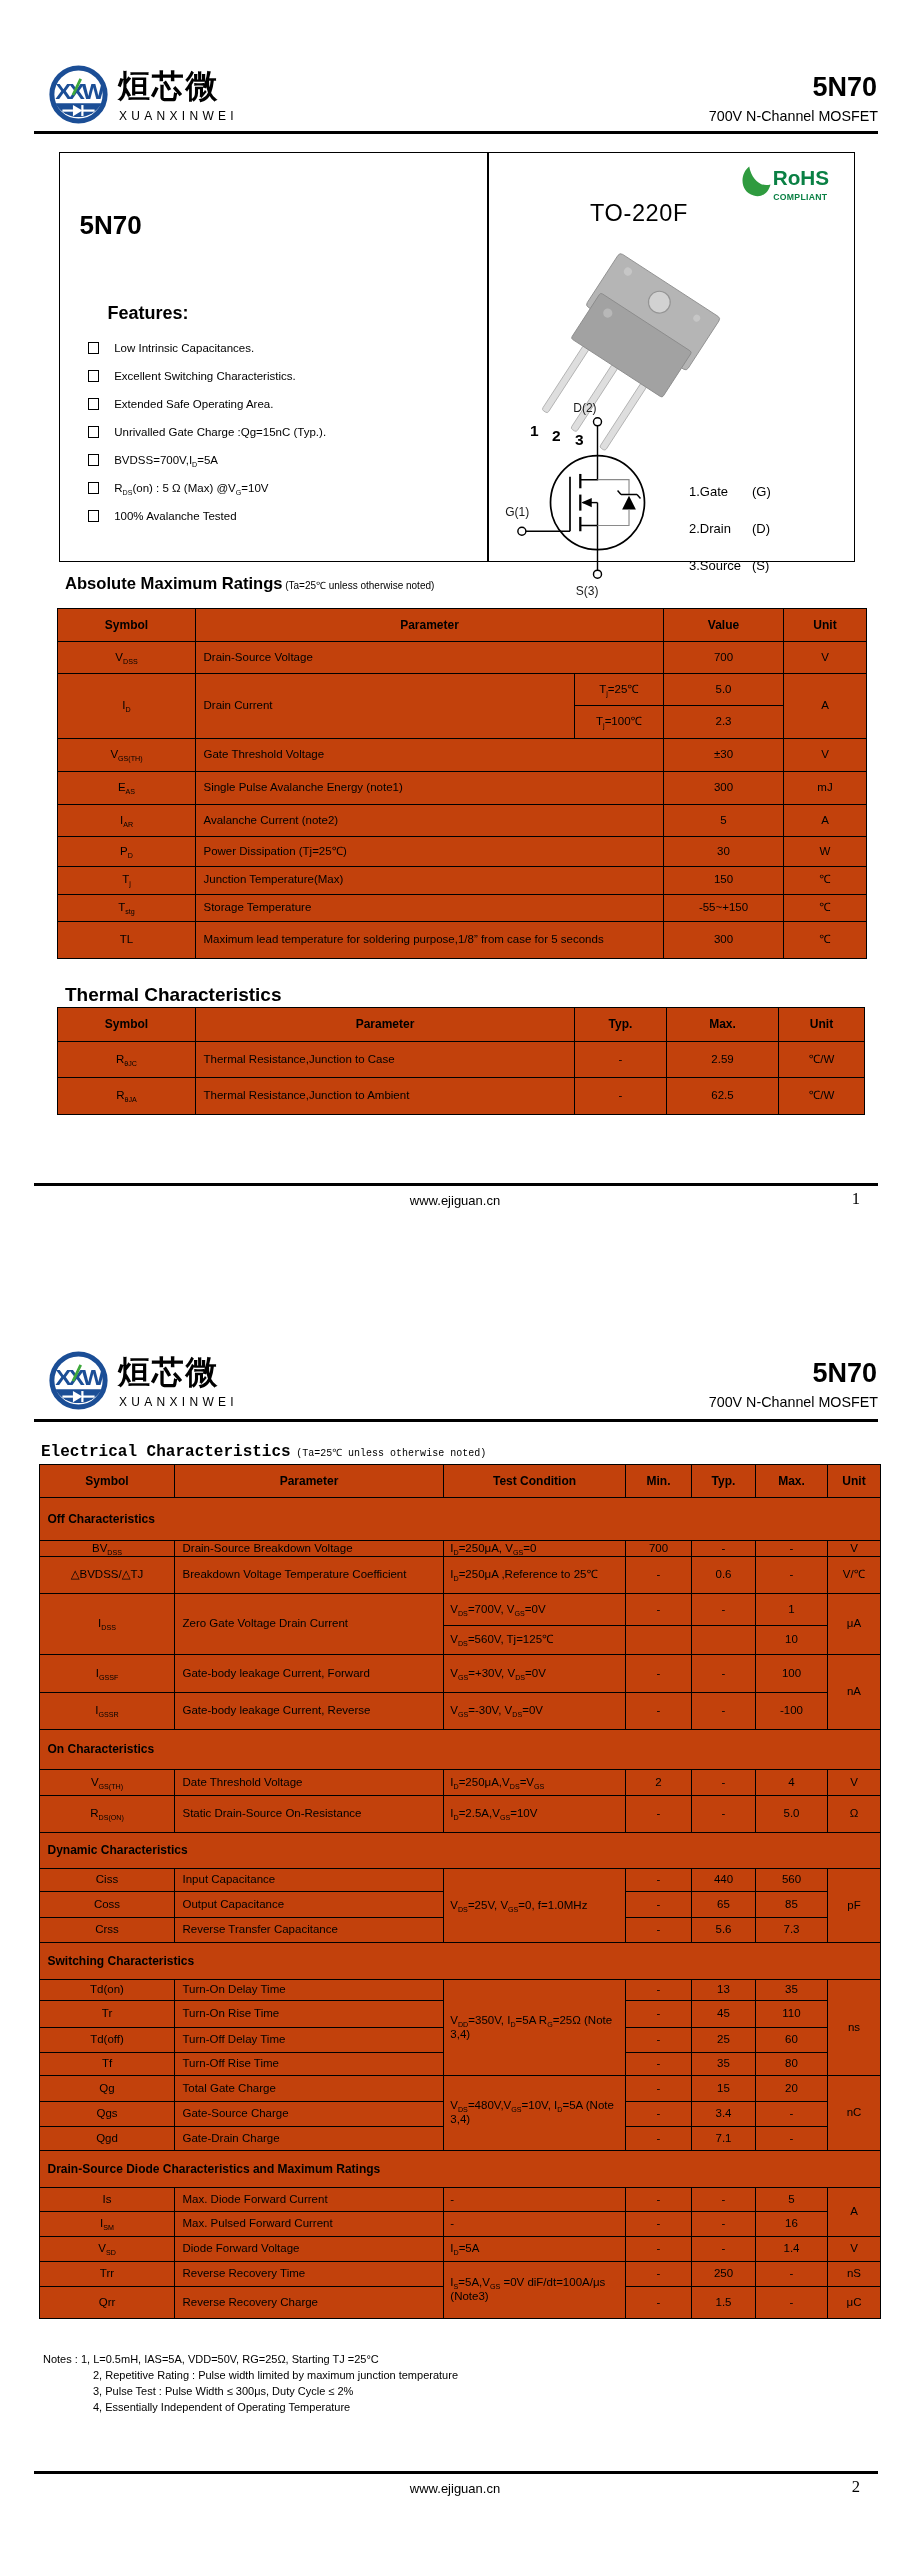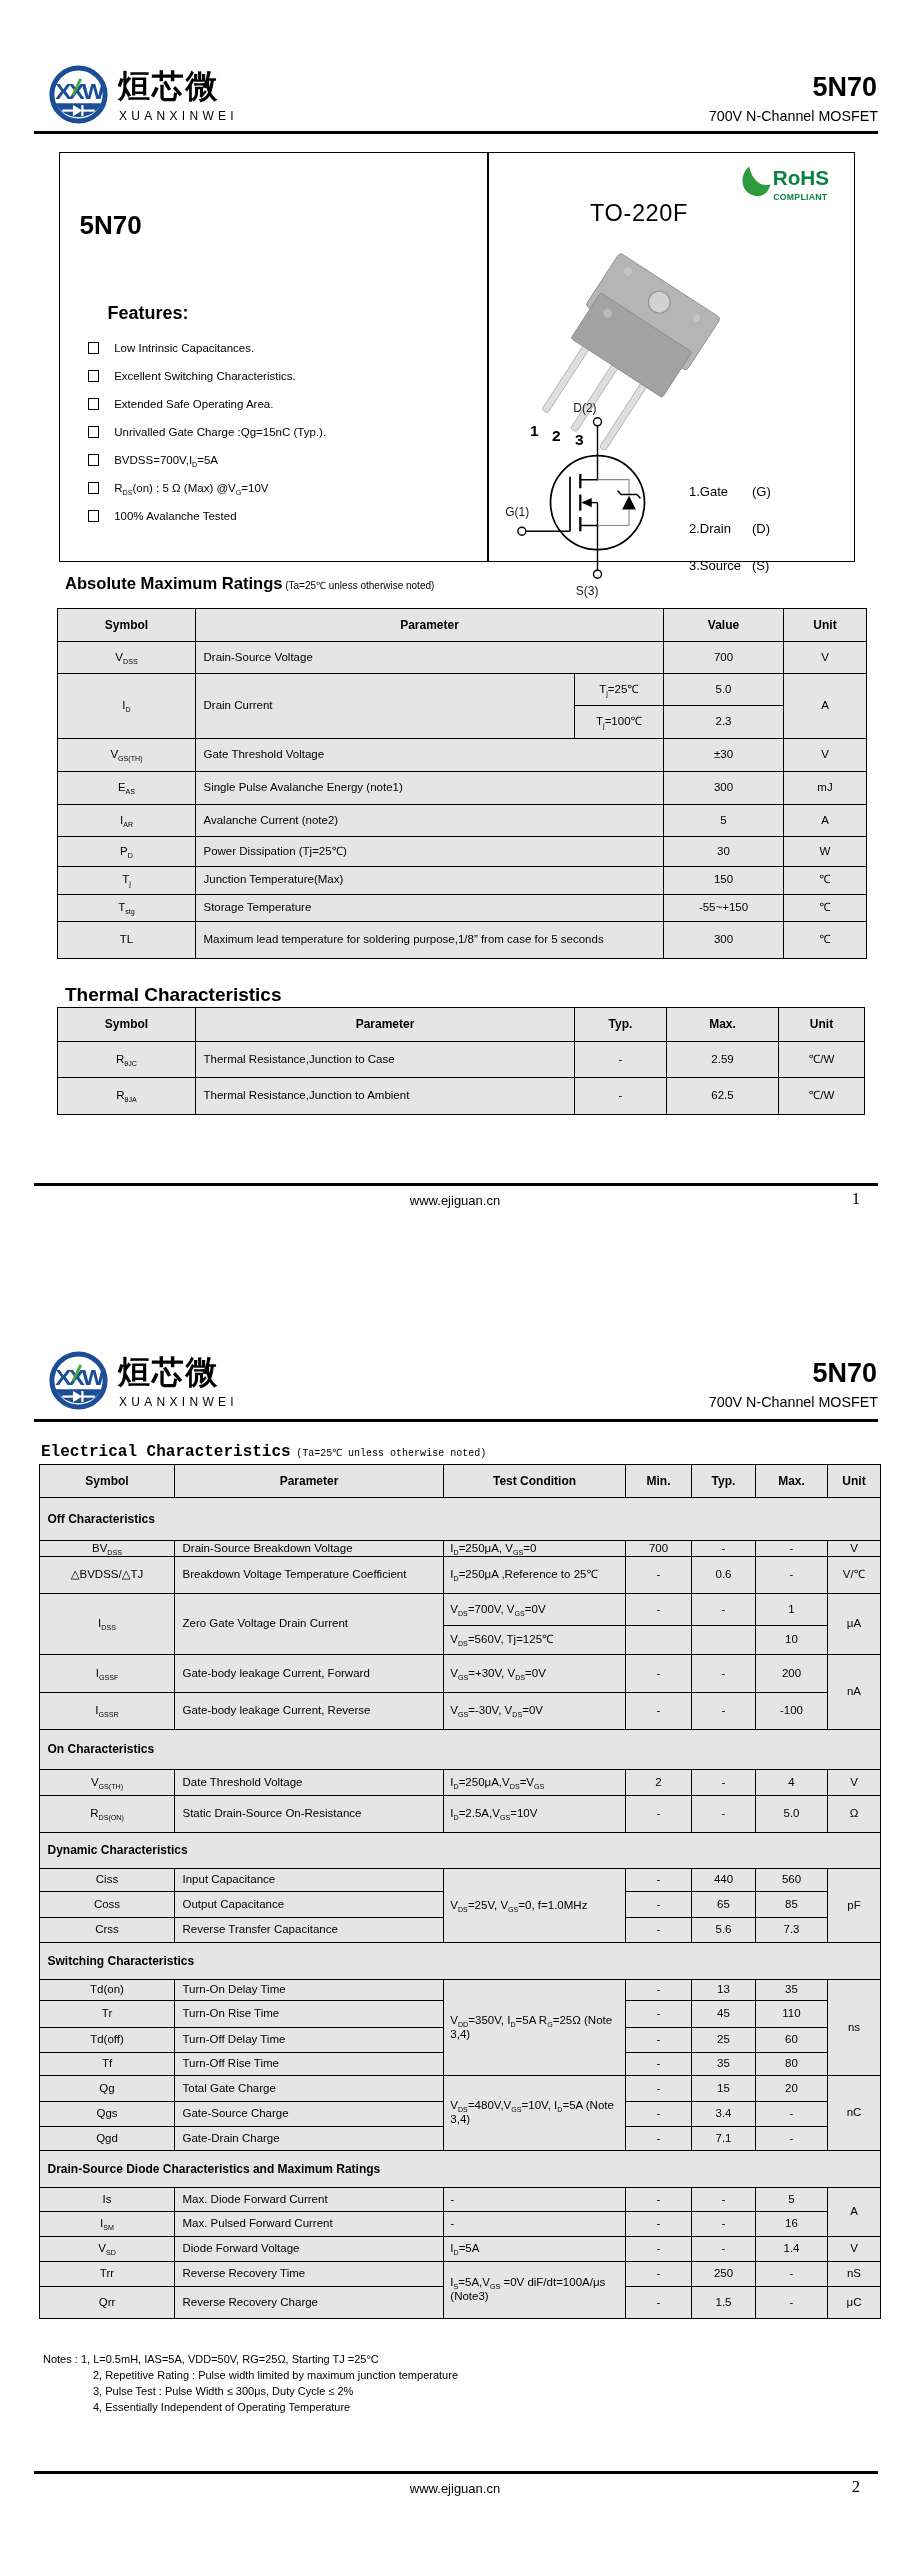--- a/index.html
+++ b/index.html
@@ -30,21 +30,21 @@
   .pinrow .plabel{width:63px;display:inline-block;}
   sub{font-size:62%;line-height:0;}
 
   
   .h1{font-size:16.6px;font-weight:bold;}
   .h1b{font-size:19px;font-weight:bold;}
   .h1c{font-size:16px;font-weight:bold;}
   .hsub{font-size:10px;font-weight:normal;}
 
   
-  .t{position:absolute;border-collapse:collapse;table-layout:fixed;background:#e5e5e5;}
+  .t{position:absolute;border-collapse:collapse;table-layout:fixed;background:#c2410c;}
   .t th,.t td{border:1.1px solid #000;padding:0 4.6px;text-align:center;vertical-align:middle;font-size:11.5px;line-height:1.18;overflow:hidden;}
   .t th{font-size:12px;font-weight:bold;}
   .t td.p{text-align:left;padding-left:7.5px;}
   .t td.c{text-align:left;padding-left:6.3px;}
   .t td.band{text-align:left;font-weight:bold;font-size:12px;padding-left:7.5px;}
 
   
   .notes{left:43px;top:1063px;font-size:11px;line-height:16px;}
   .notes .nind{padding-left:50px;}
   .fline{left:34px;top:1183px;width:844px;height:2.9px;background:#000;}
@@ -386,21 +386,21 @@
       <td></td>
       <td></td>
       <td>10</td>
     </tr>
     <tr style="height:38px">
       <td>I<sub>GSSF</sub></td>
       <td class="p">Gate-body leakage Current, Forward</td>
       <td class="c">V<sub>GS</sub>=+30V, V<sub>DS</sub>=0V</td>
       <td>-</td>
       <td>-</td>
-      <td>200</td>
+      <td>100</td>
       <td rowspan="2">nA</td>
     </tr>
     <tr style="height:37px">
       <td>I<sub>GSSR</sub></td>
       <td class="p">Gate-body leakage Current, Reverse</td>
       <td class="c">V<sub>GS</sub>=-30V, V<sub>DS</sub>=0V</td>
       <td>-</td>
       <td>-</td>
       <td>-100</td>
     </tr>

